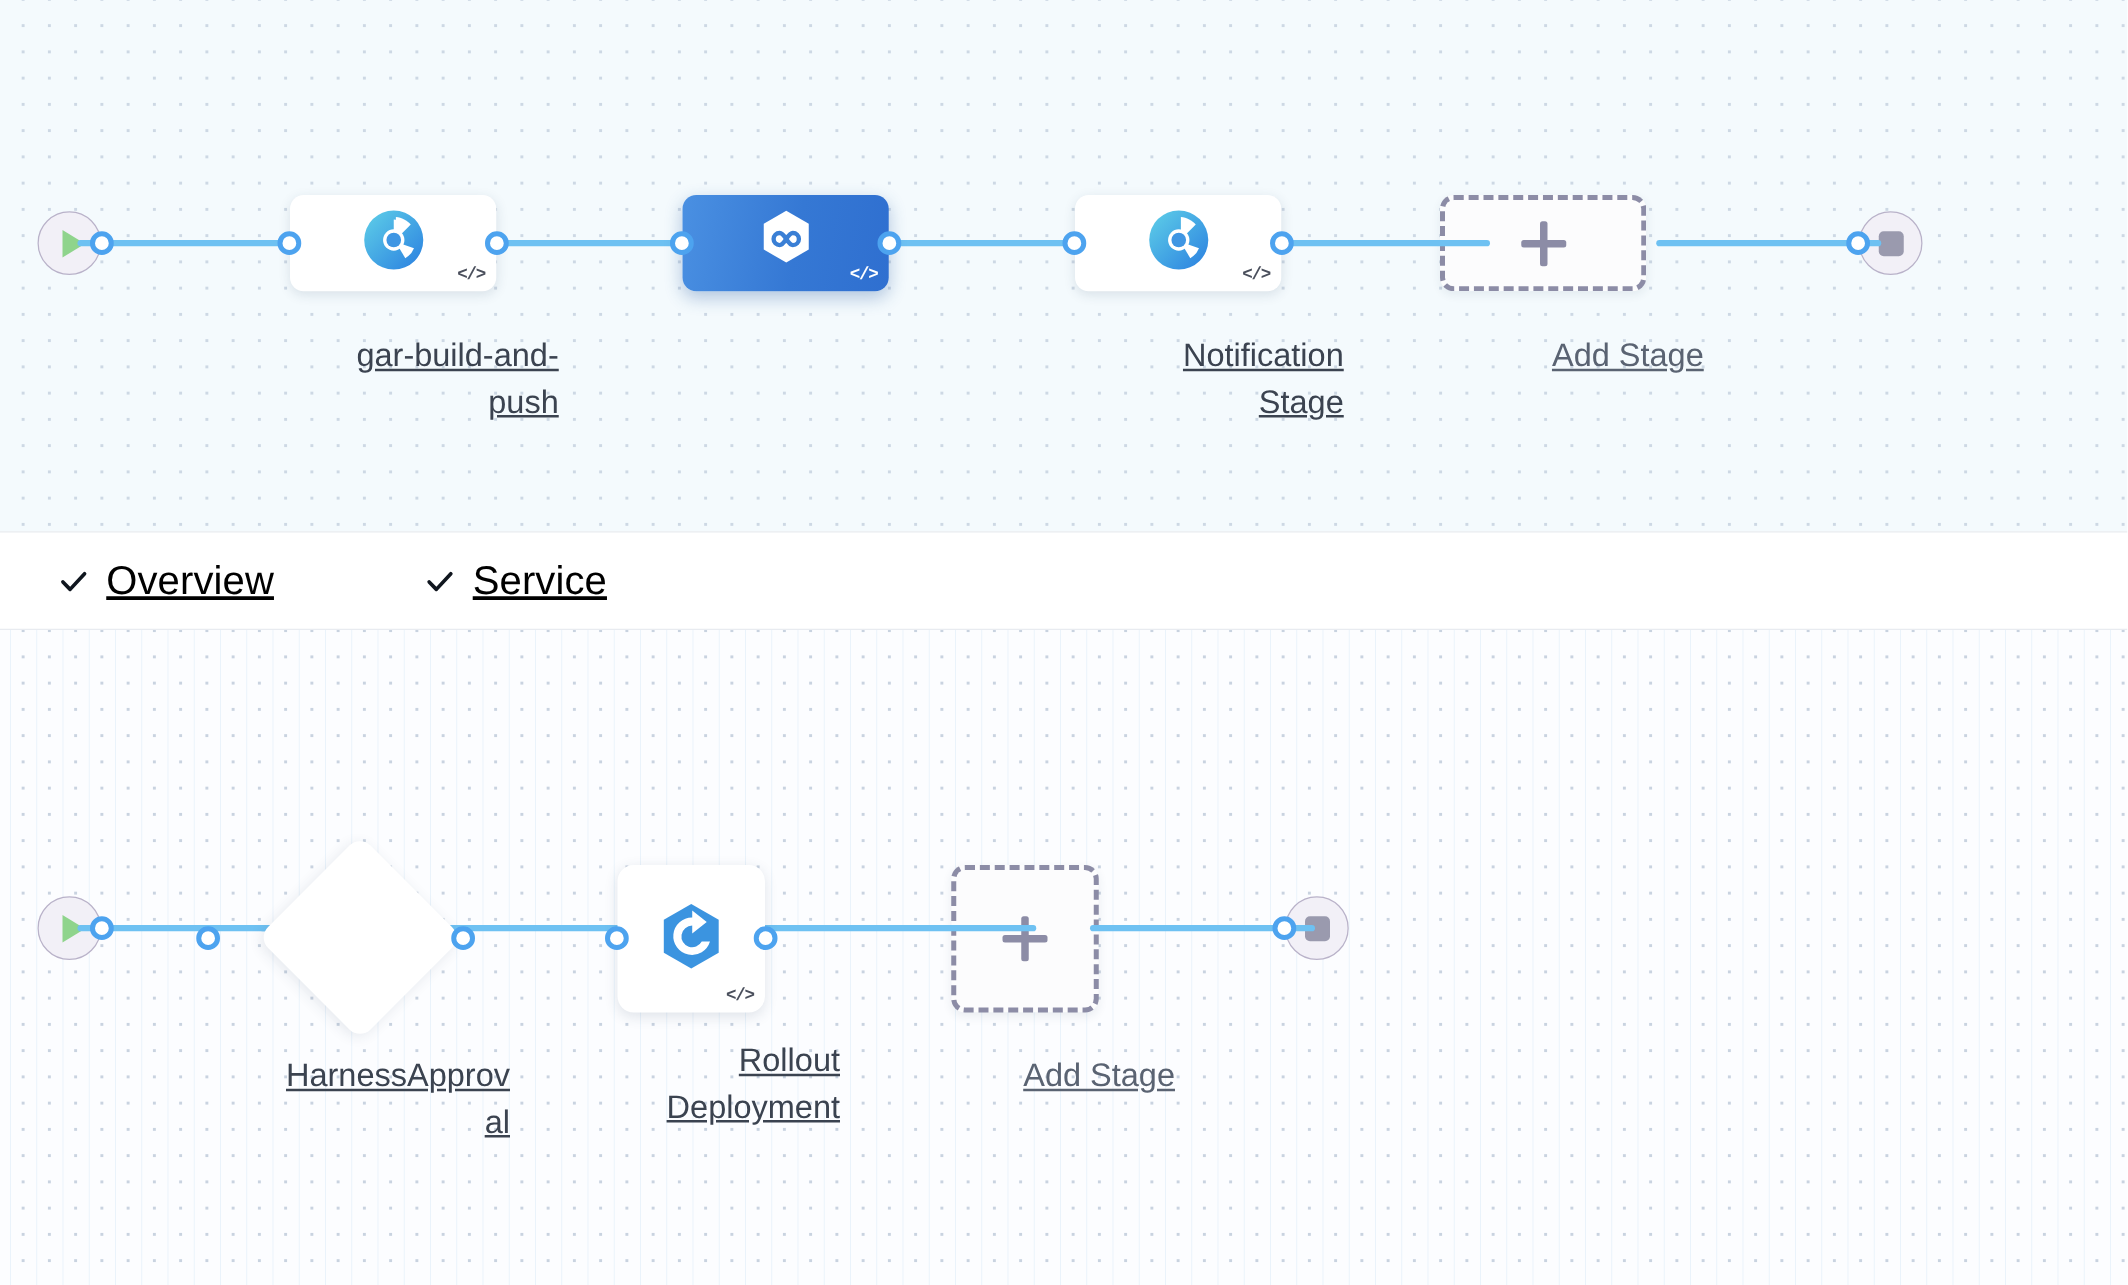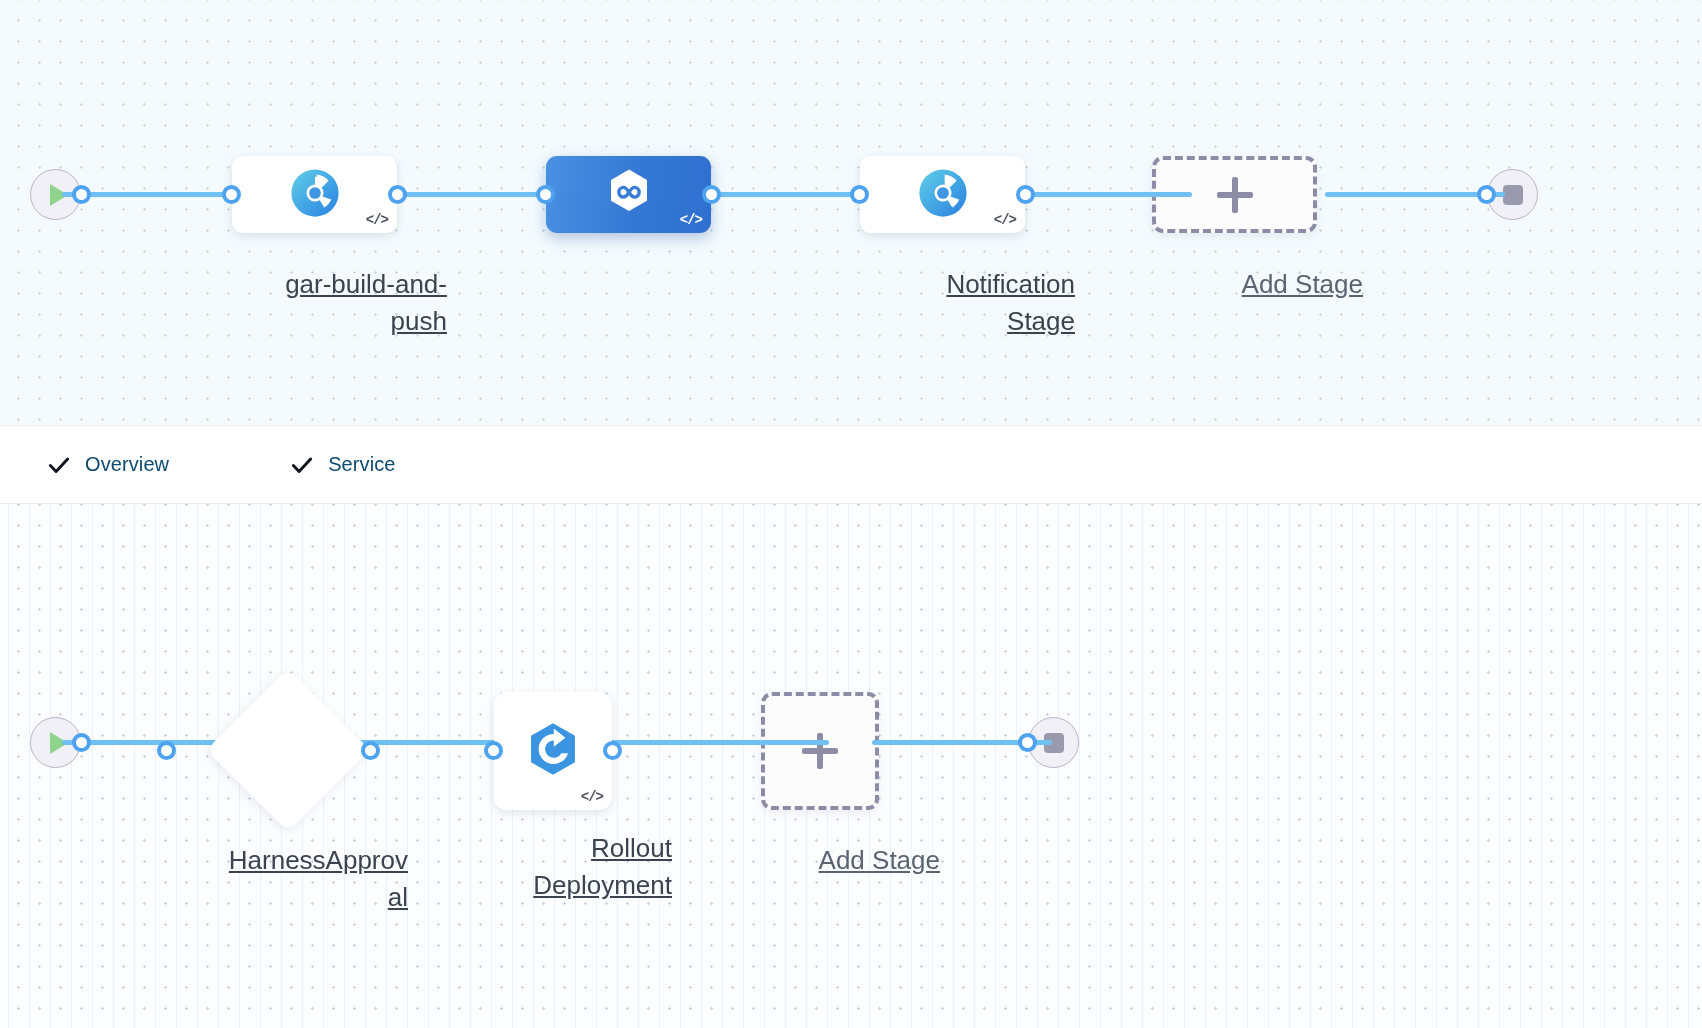--- a/index.html
+++ b/index.html
@@ -65,24 +65,25 @@
     user-select: none;
   }
   .tab .tick {
     width: 26px;
     height: 26px;
     flex: 0 0 auto;
     display: block;
   }
   .tab .tick svg { display: block; }
   .tab .label {
-    font-size: 20px;
-    color: #0c4a6e;
+    font-size: 32px;
+    color: #000000;
     letter-spacing: 0.1px;
     white-space: nowrap;
+    text-decoration: underline;
   }
   .tab.active .label { font-weight: bold; }
   .tab.active::after {
     content: "";
     position: absolute;
     left: 0; right: 0;
     bottom: -1px;
     height: 5px;
     background: #2e6ccb;
     border-radius: 2px;

